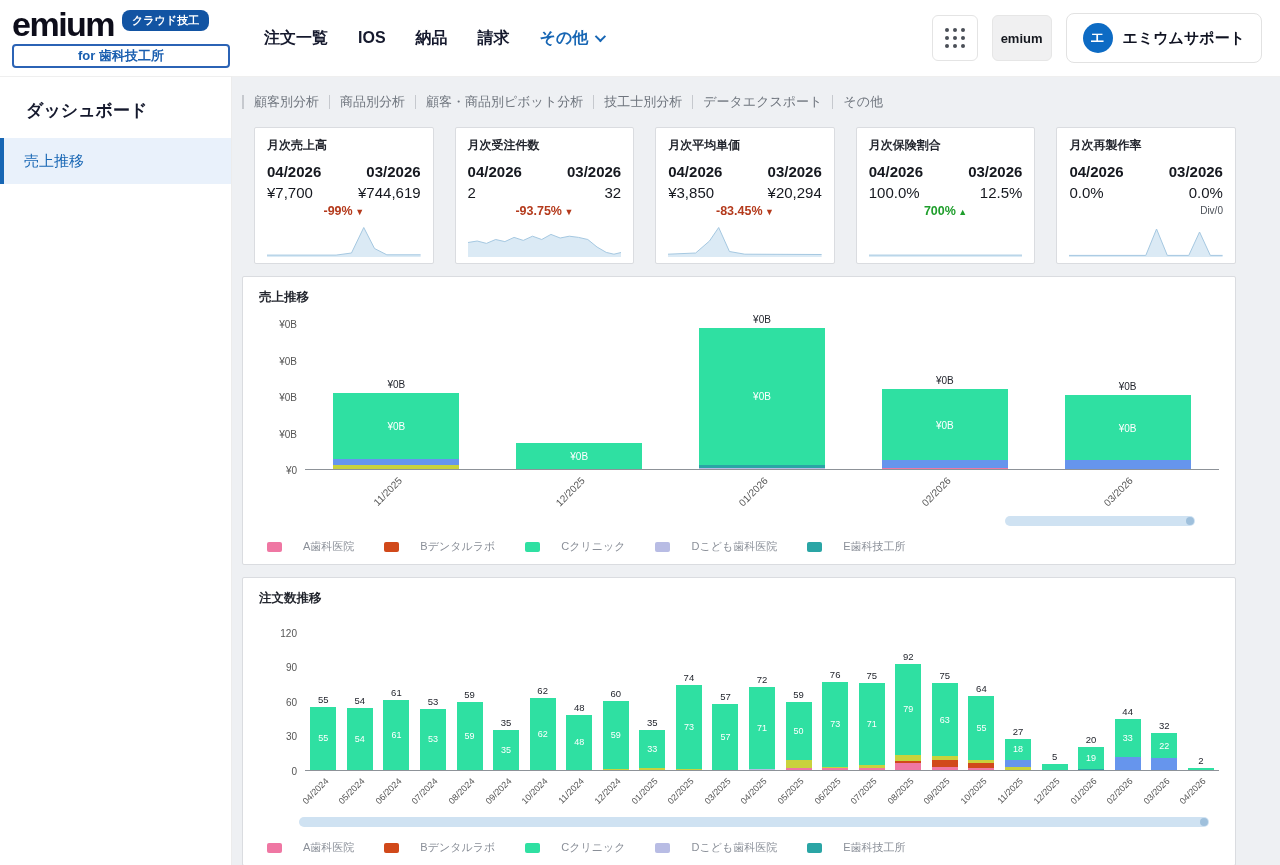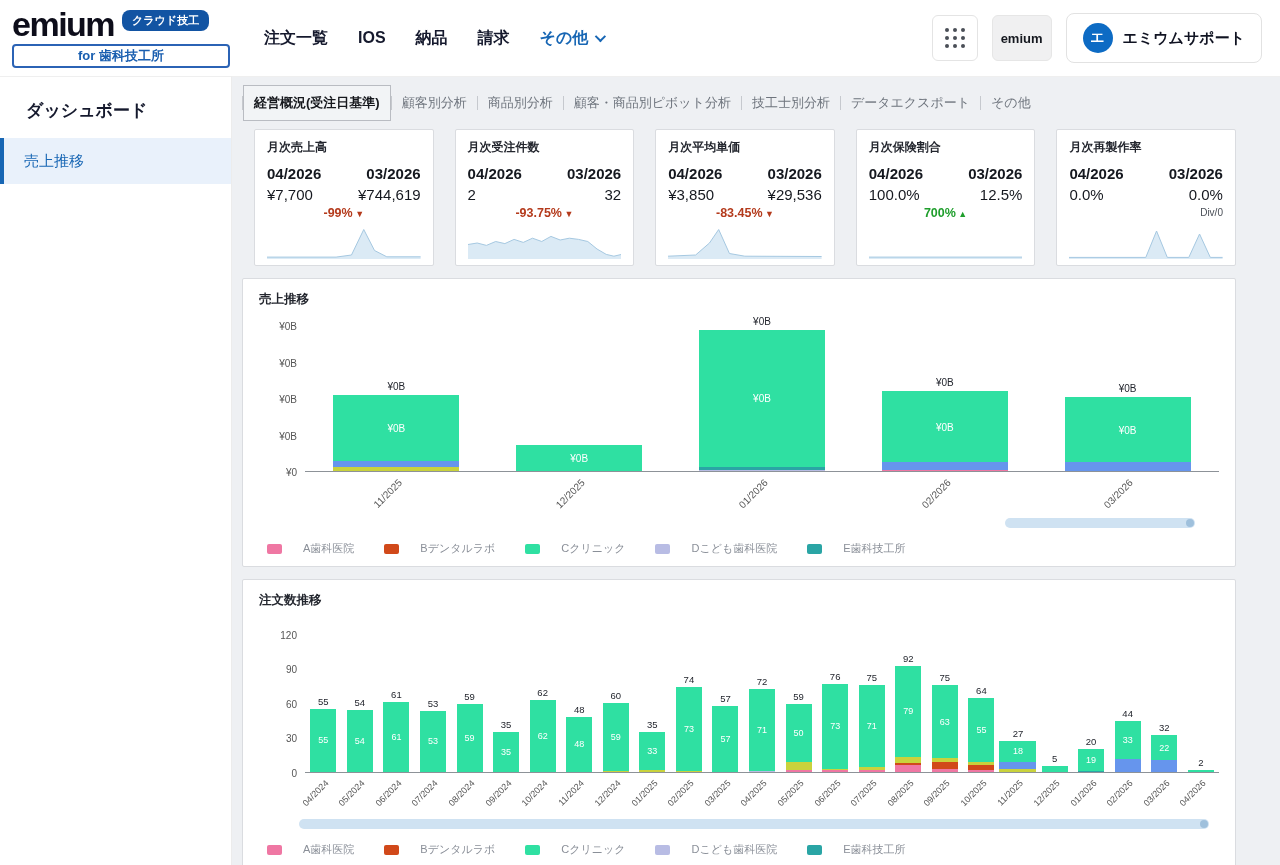--- a/index.html
+++ b/index.html
@@ -137,21 +137,20 @@
   <aside>
     <div class="side-title">ダッシュボード</div>
     <div id="side-items">
         <div class="side-item active">売上推移</div>
       </div>
   </aside>
 
   <main>
     <div class="tabs" id="tabs">
         <span class="tab-sep"></span>
-        <div class="tab active">経営概況(受注日基準)</div>
         <span class="tab-sep"></span>
         <div class="tab">顧客別分析</div>
         <span class="tab-sep"></span>
         <div class="tab">商品別分析</div>
         <span class="tab-sep"></span>
         <div class="tab">顧客・商品別ピボット分析</div>
         <span class="tab-sep"></span>
         <div class="tab">技工士別分析</div>
         <span class="tab-sep"></span>
         <div class="tab">データエクスポート</div>
@@ -197,21 +196,21 @@
           </div>
         </div>
         <div class="kpi-card">
           <div class="kpi-title">月次平均単価</div>
           <div class="kpi-periods">
             <span>04/2026</span>
             <span>03/2026</span>
           </div>
           <div class="kpi-values">
             <span>¥3,850</span>
-            <span>¥29,536</span>
+            <span>¥20,294</span>
           </div>
           <div class="kpi-change down"><span>-83.45%</span><span class="arrow"> ▼</span></div>
           <div class="kpi-spark">
             <svg class="spark" viewBox="0 0 100 34" preserveAspectRatio="none">
               <polygon points="0,34 0.0,31.2 18.0,30.0 27.0,18.0 33.0,4.5 40.0,28.5 50.0,31.2 100.0,31.5 100,34" fill="#dbeaf5"></polygon>
               <polyline points="0.0,31.2 18.0,30.0 27.0,18.0 33.0,4.5 40.0,28.5 50.0,31.2 100.0,31.5" fill="none" stroke="#a5c8e1" stroke-width="1" vector-effect="non-scaling-stroke"></polyline>
             </svg>
           </div>
         </div>
         <div class="kpi-card">
@@ -540,21 +539,21 @@
                     <div class="seg" style="background: rgb(47, 224, 162); height: 63.4615px;">
                       <span class="seg-inner-label">55</span>
                     </div>
                     <div class="seg" style="background: rgb(201, 210, 60); height: 3.46154px;"></div>
                     <div class="seg" style="background: rgb(209, 73, 26); height: 4.61538px;"></div>
                     <div class="seg" style="background: rgb(239, 119, 163); height: 2.30769px;"></div>
                   </div>
                 </div>
                 <div class="bar-group">
                   <div class="bar-top-label">27</div>
-                  <div class="bar" style="width: 37px;">
+                  <div class="bar" style="width: 26px;">
                     <div class="seg" style="background: rgb(47, 224, 162); height: 20.7692px;">
                       <span class="seg-inner-label">18</span>
                     </div>
                     <div class="seg" style="background: rgb(102, 149, 237); height: 6.92308px;"></div>
                     <div class="seg" style="background: rgb(201, 210, 60); height: 3.46154px;"></div>
                   </div>
                 </div>
                 <div class="bar-group">
                   <div class="bar-top-label">5</div>
                   <div class="bar" style="width: 26px;">

